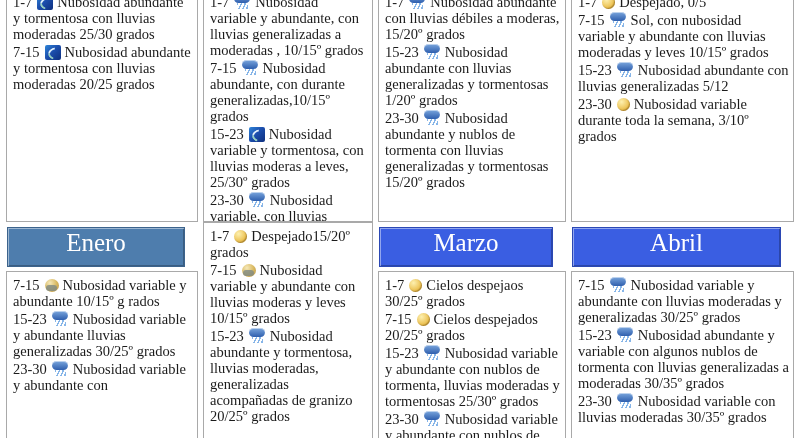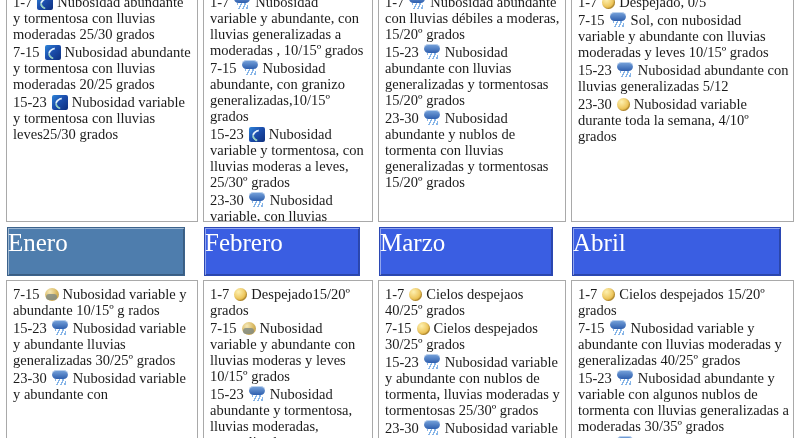--- a/index.html
+++ b/index.html
@@ -11,22 +11,22 @@
   .grid{position:absolute;top:-12px;left:6px;display:flex;gap:5px;}
   .col{display:flex;flex-direction:column;}
   .col1{width:192px;} .col2{width:170px;} .col3{width:188px;} .col4{width:223px;}
   .cell{
     box-sizing:border-box;border:1px solid #a9a9a9;background:#fff;
     padding:3px 4px 3px 6px;overflow:hidden;
   }
   .cell.top{height:234px;}
   .cell.bottom{height:260px;}
   .month{
-    box-sizing:border-box;margin:5px 13px 4px 1px;padding:2px 0 19px 0;
-    color:#fff;font-size:25px;line-height:26px;
+    box-sizing:border-box;margin:5px 13px 4px 1px;padding:2px 0 10px 0;
+    color:#fff;text-align:center;font-size:25px;line-height:26px;
     background:#3a5ee2;border:1px solid #2b48b4;
     box-shadow:inset 1px 1px 0 rgba(255,255,255,0.45), inset -1px -1px 0 rgba(0,0,0,0.25);
   }
   .month.enero{background:#4e7dad;border-color:#3c638c;}
   p.entry{margin:2px 0;font-size:14.5px;line-height:16px;}
   .rng{margin-right:2px;}
   .icon{display:inline-block;position:relative;vertical-align:-2px;margin:0 4px 0 3px;}
   
   .i-rain{width:17px;height:15px;}
   .i-rain::before{
@@ -68,69 +68,66 @@
 </style>
 </head>
 <body>
 
 <div class="grid">
 
   <div class="col col1">
     <div class="cell top">
       <p class="entry"><span class="rng">1-7</span><span class="icon i-storm"></span><span>Nubosidad abundante y tormentosa con lluvias moderadas 25/30 grados</span></p>
       <p class="entry"><span class="rng">7-15</span><span class="icon i-storm"></span><span>Nubosidad abundante y tormentosa con lluvias moderadas 20/25 grados</span></p>
-      <p class="entry"><span class="rng">15-23</span><span class="icon i-storm"></span><span>Nubosidad variable y tormentosa con lluvias leves25/30 grados</span></p>
     </div>
     <div class="month enero">Enero</div>
     <div class="cell bottom">
       <p class="entry"><span class="rng">7-15</span><span class="icon i-suncloud"></span><span>Nubosidad variable y abundante 10/15º  g rados</span></p>
       <p class="entry"><span class="rng">15-23</span><span class="icon i-rain"></span><span>Nubosidad variable y abundante lluvias generalizadas 30/25º grados</span></p>
       <p class="entry"><span class="rng">23-30</span><span class="icon i-rain"></span><span>Nubosidad variable y abundante con</span></p>
     </div>
   </div>
 
   <div class="col col2">
     <div class="cell top">
       <p class="entry"><span class="rng">1-7</span><span class="icon i-rain"></span><span>Nubosidad variable y abundante, con lluvias generalizadas a moderadas , 10/15º grados</span></p>
-      <p class="entry"><span class="rng">7-15</span><span class="icon i-rain"></span><span>Nubosidad abundante, con granizo generalizadas,10/15º grados</span></p>
+      <p class="entry"><span class="rng">7-15</span><span class="icon i-rain"></span><span>Nubosidad abundante, con durante generalizadas,10/15º grados</span></p>
       <p class="entry"><span class="rng">15-23</span><span class="icon i-storm"></span><span>Nubosidad variable y tormentosa, con lluvias moderas a leves, 25/30º grados</span></p>
       <p class="entry"><span class="rng">23-30</span><span class="icon i-rain"></span><span>Nubosidad variable, con lluvias moderadas ,15/20º grados</span></p>
     </div>
-    <div class="month">Febrero</div>
     <div class="cell bottom">
       <p class="entry"><span class="rng">1-7</span><span class="icon i-sun"></span><span>Despejado15/20º grados</span></p>
       <p class="entry"><span class="rng">7-15</span><span class="icon i-suncloud"></span><span>Nubosidad variable y abundante con lluvias moderas y leves 10/15º grados</span></p>
       <p class="entry"><span class="rng">15-23</span><span class="icon i-rain"></span><span>Nubosidad abundante y tormentosa, lluvias moderadas, generalizadas acompañadas de granizo 20/25º grados</span></p>
     </div>
   </div>
 
   <div class="col col3">
     <div class="cell top">
       <p class="entry"><span class="rng">1-7</span><span class="icon i-rain"></span><span>Nubosidad abundante con lluvias débiles a moderas, 15/20º grados</span></p>
-      <p class="entry"><span class="rng">15-23</span><span class="icon i-rain"></span><span>Nubosidad abundante con lluvias generalizadas y tormentosas 15/20º grados</span></p>
+      <p class="entry"><span class="rng">15-23</span><span class="icon i-rain"></span><span>Nubosidad abundante con lluvias generalizadas y tormentosas 1/20º grados</span></p>
       <p class="entry"><span class="rng">23-30</span><span class="icon i-rain"></span><span>Nubosidad abundante y nublos de tormenta con lluvias generalizadas y tormentosas 15/20º grados</span></p>
     </div>
     <div class="month">Marzo</div>
     <div class="cell bottom">
-      <p class="entry"><span class="rng">1-7</span><span class="icon i-sun"></span><span>Cielos despejaos  40/25º grados</span></p>
-      <p class="entry"><span class="rng">7-15</span><span class="icon i-sun"></span><span>Cielos despejados 30/25º  grados</span></p>
+      <p class="entry"><span class="rng">1-7</span><span class="icon i-sun"></span><span>Cielos despejaos  30/25º grados</span></p>
+      <p class="entry"><span class="rng">7-15</span><span class="icon i-sun"></span><span>Cielos despejados 20/25º  grados</span></p>
       <p class="entry"><span class="rng">15-23</span><span class="icon i-rain"></span><span>Nubosidad variable y abundante con nublos de tormenta, lluvias  moderadas y tormentosas  25/30º  grados</span></p>
       <p class="entry"><span class="rng">23-30</span><span class="icon i-rain"></span><span>Nubosidad variable y abundante con nublos de tormenta y lluvias  moderadas</span></p>
     </div>
   </div>
 
   <div class="col col4">
     <div class="cell top">
       <p class="entry"><span class="rng">1-7</span><span class="icon i-sun"></span><span>Despejado, 0/5</span></p>
       <p class="entry"><span class="rng">7-15</span><span class="icon i-rain"></span><span>Sol, con nubosidad variable y abundante con lluvias moderadas y leves 10/15º grados</span></p>
       <p class="entry"><span class="rng">15-23</span><span class="icon i-rain"></span><span>Nubosidad abundante con lluvias generalizadas 5/12</span></p>
-      <p class="entry"><span class="rng">23-30</span><span class="icon i-sun"></span><span>Nubosidad variable durante toda la semana, 4/10º grados</span></p>
+      <p class="entry"><span class="rng">23-30</span><span class="icon i-sun"></span><span>Nubosidad variable durante toda la semana, 3/10º grados</span></p>
     </div>
     <div class="month">Abril</div>
     <div class="cell bottom">
-      <p class="entry"><span class="rng">1-7</span><span class="icon i-sun"></span><span>Cielos despejados 15/20º grados</span></p>
-      <p class="entry"><span class="rng">7-15</span><span class="icon i-rain"></span><span>Nubosidad variable y abundante con lluvias moderadas y generalizadas  40/25º grados</span></p>
+      <p class="entry"><span class="rng">7-15</span><span class="icon i-rain"></span><span>Nubosidad variable y abundante con lluvias moderadas y generalizadas  30/25º grados</span></p>
       <p class="entry"><span class="rng">15-23</span><span class="icon i-rain"></span><span>Nubosidad abundante y variable  con algunos nublos de tormenta con lluvias generalizadas a moderadas 30/35º grados</span></p>
       <p class="entry"><span class="rng">23-30</span><span class="icon i-rain"></span><span>Nubosidad variable con lluvias moderadas  30/35º grados</span></p>
     </div>
   </div>
 
 </div>
 
 </body></html>

